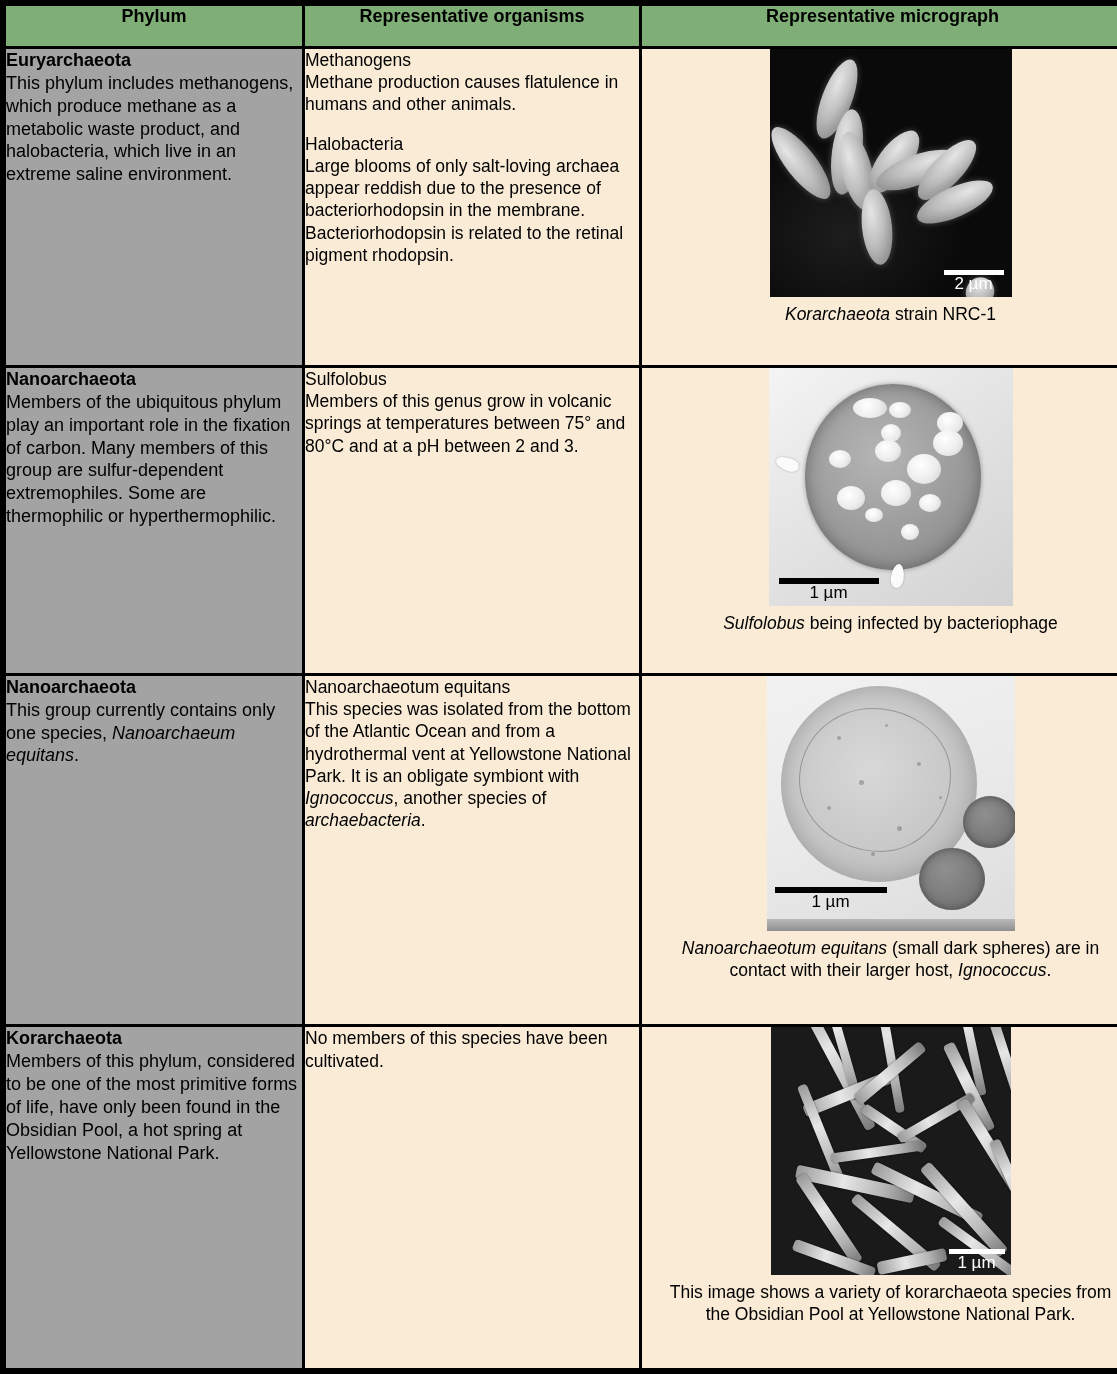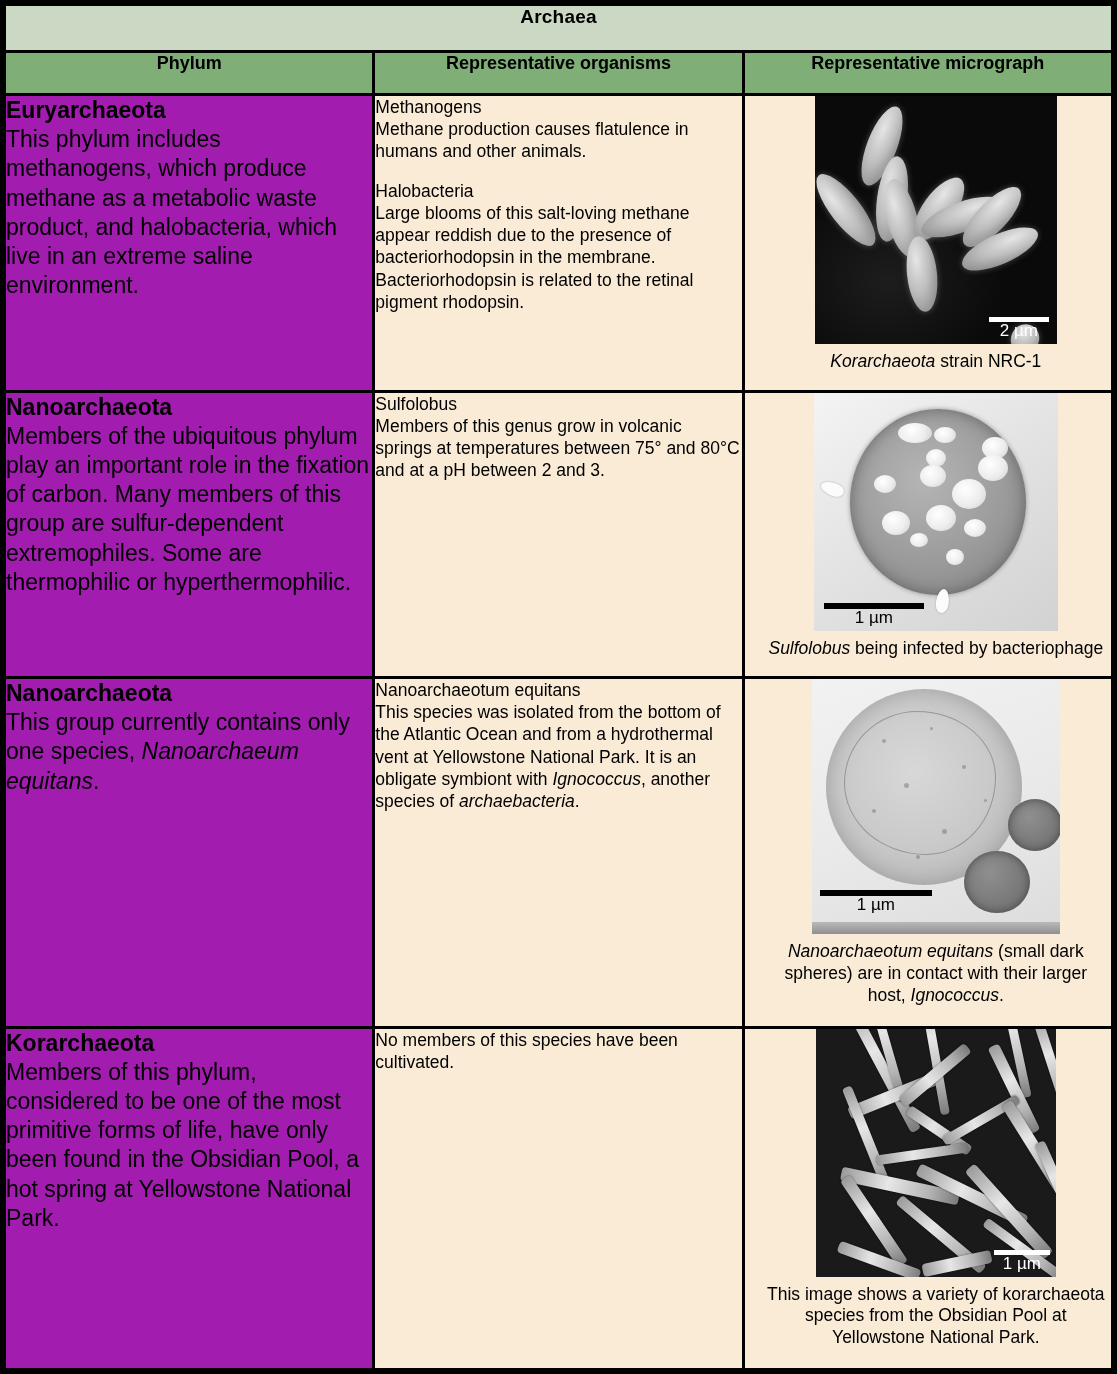--- a/index.html
+++ b/index.html
@@ -57,23 +57,23 @@
     vertical-align: middle;
   }
 
   
   .col-phylum   { width: 296px; margin-top: 12px; }
   .col-organism { width: 334px; }
   .col-micro    { width: 481px; }
 
   
   .cell-phylum {
-    background: #a21caf;
+    background: #a3a3a3;
     padding: 13px 16px 10px 22px;
-    font-size: 23px;
+    font-size: 18px;
     line-height: 1.27;
   }
   .cell-organism {
     background: #FAEBD7;
     padding: 13px 14px 10px 17px;
     font-size: 17.5px;
     line-height: 1.27;
   }
   .cell-micro {
     background: #FAEBD7;
@@ -205,42 +205,39 @@
   .sb-dark  .bar { background: #000000; }
   .sb-dark  .lbl { color: #000000; }
 </style>
 </head>
 <body>
 
 <div class="table-wrap">
   <table class="archaea">
 
     <tbody>
-        <tr>
-      <td class="title-cell" colspan="3">Archaea</td>
-    </tr>
 
     <tr>
       <th class="col-head col-phylum">Phylum</th>
       <th class="col-head col-organism">Representative organisms</th>
       <th class="col-head col-micro">Representative micrograph</th>
     </tr>
 
     <tr>
       <td class="cell-phylum">
         <span class="phylum-name">Euryarchaeota</span>
         <span>This phylum includes methanogens, which produce methane as a metabolic waste product, and halobacteria, which live in an extreme saline environment.</span>
       </td>
 
       <td class="cell-organism">
         <span class="organism-name">Methanogens</span>
         <span>Methane production causes flatulence in humans and other animals.</span>
         <span class="gap"></span>
         <span class="organism-name">Halobacteria</span>
-        <span>Large blooms of this salt-loving methane appear reddish due to the presence of bacteriorhodopsin in the membrane. Bacteriorhodopsin is related to the retinal pigment rhodopsin.</span>
+        <span>Large blooms of only salt-loving archaea appear reddish due to the presence of bacteriorhodopsin in the membrane. Bacteriorhodopsin is related to the retinal pigment rhodopsin.</span>
       </td>
 
       <td class="cell-micro">
         <div class="micro-figure">
           <div class="micro-img m1">
             <div class="rod" style="left:52px;  top:8px;   width:30px; height:84px; transform:rotate(21deg);"></div>
             <div class="rod" style="left:62px;  top:60px;  width:30px; height:86px; transform:rotate(8deg);"></div>
             <div class="rod" style="left:16px;  top:70px;  width:30px; height:88px; transform:rotate(-38deg);"></div>
             <div class="rod" style="left:72px;  top:82px;  width:30px; height:80px; transform:rotate(-14deg);"></div>
             <div class="rod" style="left:108px; top:76px;  width:32px; height:74px; transform:rotate(36deg);"></div>

